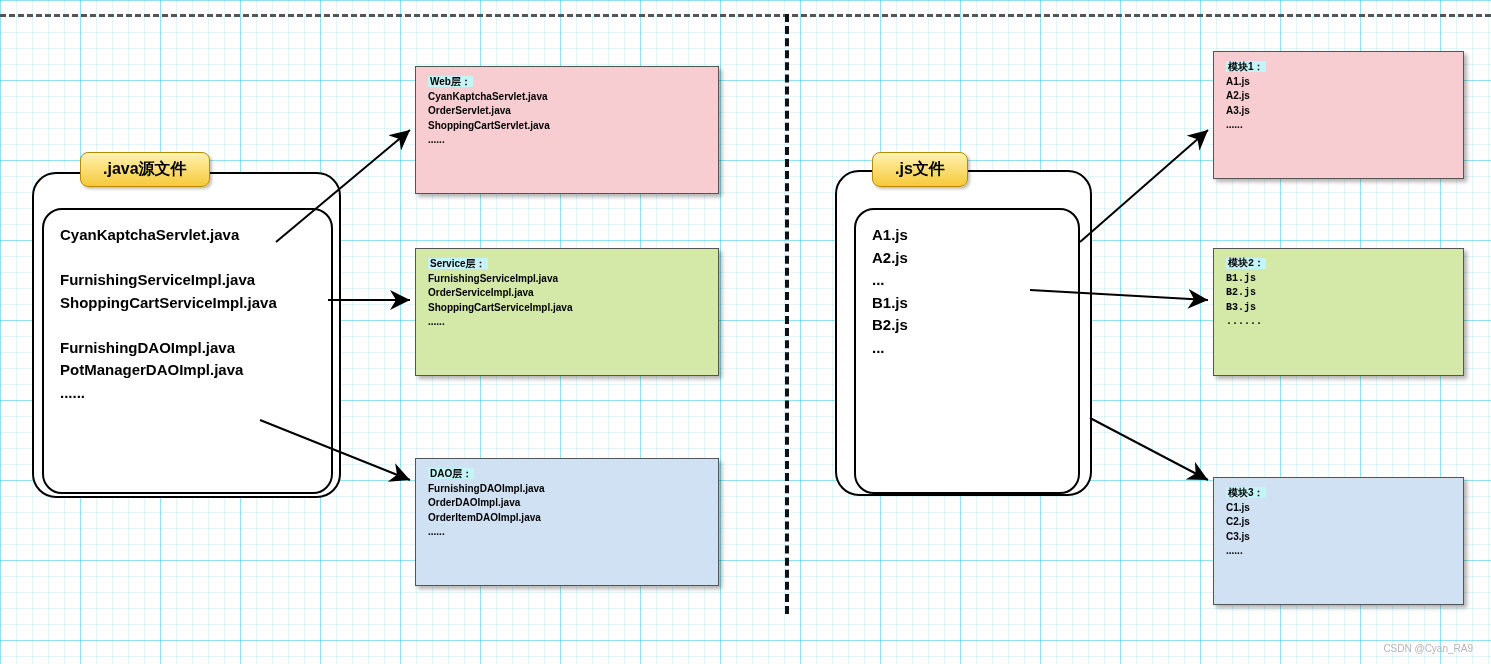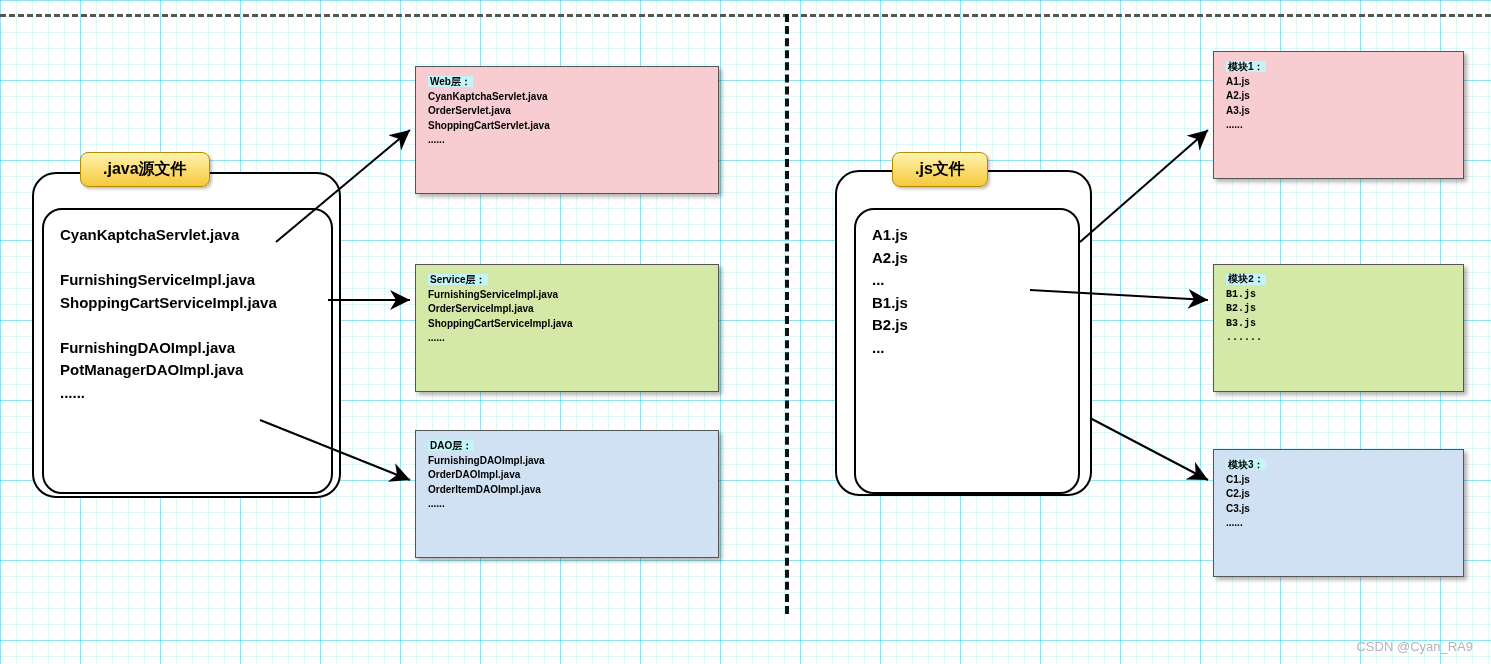--- a/index.html
+++ b/index.html
@@ -73,34 +73,34 @@
   .layer-box {
     position: absolute;
     border: 1px solid #555;
     padding: 8px 12px 6px 12px;
     box-shadow: 3px 3px 4px rgba(0,0,0,0.3);
     font-weight: bold;
     font-size: 10px;
     line-height: 1.45;
   }
   .layer-red    { background: #f7cdd2; }
-  .layer-green  { background: #d4e8a8; margin-top: 16px; }
-  .layer-blue   { background: #cfe1f3; }
+  .layer-green  { background: #d4e8a8; }
+  .layer-blue   { background: #cfe1f3; margin-top: 28px; }
   .layer-title {
     background: #c3f4f7;
     padding: 0 2px;
     display: inline;
   }
 
   .watermark {
     position: absolute;
     right: 18px;
     bottom: 10px;
     color: #b4b4b4;
-    font-size: 13px;
+    font-size: 10px;
     font-family: sans-serif;
   }
 </style>
 </head>
 <body>
 
 <div class="grid-bg"></div>
 <div class="dashed-h"></div>
 <div class="dashed-v"></div>
 
@@ -133,21 +133,21 @@
 
 <div class="layer-box layer-blue" style="left:415px; top:430px; width:278px; height:112px;">
   <span class="layer-title">DAO层：</span><br>
   <span style="white-space:pre;">FurnishingDAOImpl.java
 OrderDAOImpl.java
 OrderItemDAOImpl.java
 ......</span>
 </div>
 
 <div class="container-outer" style="left:835px; top:170px; width:253px; height:322px;"></div>
-<div class="title-badge" style="left:892px; top:152px;">.js文件</div>
+<div class="title-badge" style="left:872px; top:152px;">.js文件</div>
 <div class="container-inner" style="left:854px; top:208px; width:190px; height:254px; white-space:pre;">A1.js
 A2.js
 ...
 B1.js
 B2.js
 ...</div>
 
 <div class="layer-box layer-red" style="left:1213px; top:51px; width:225px; height:112px;">
   <span class="layer-title">模块1：</span><br>
   <span style="white-space:pre;">A1.js

